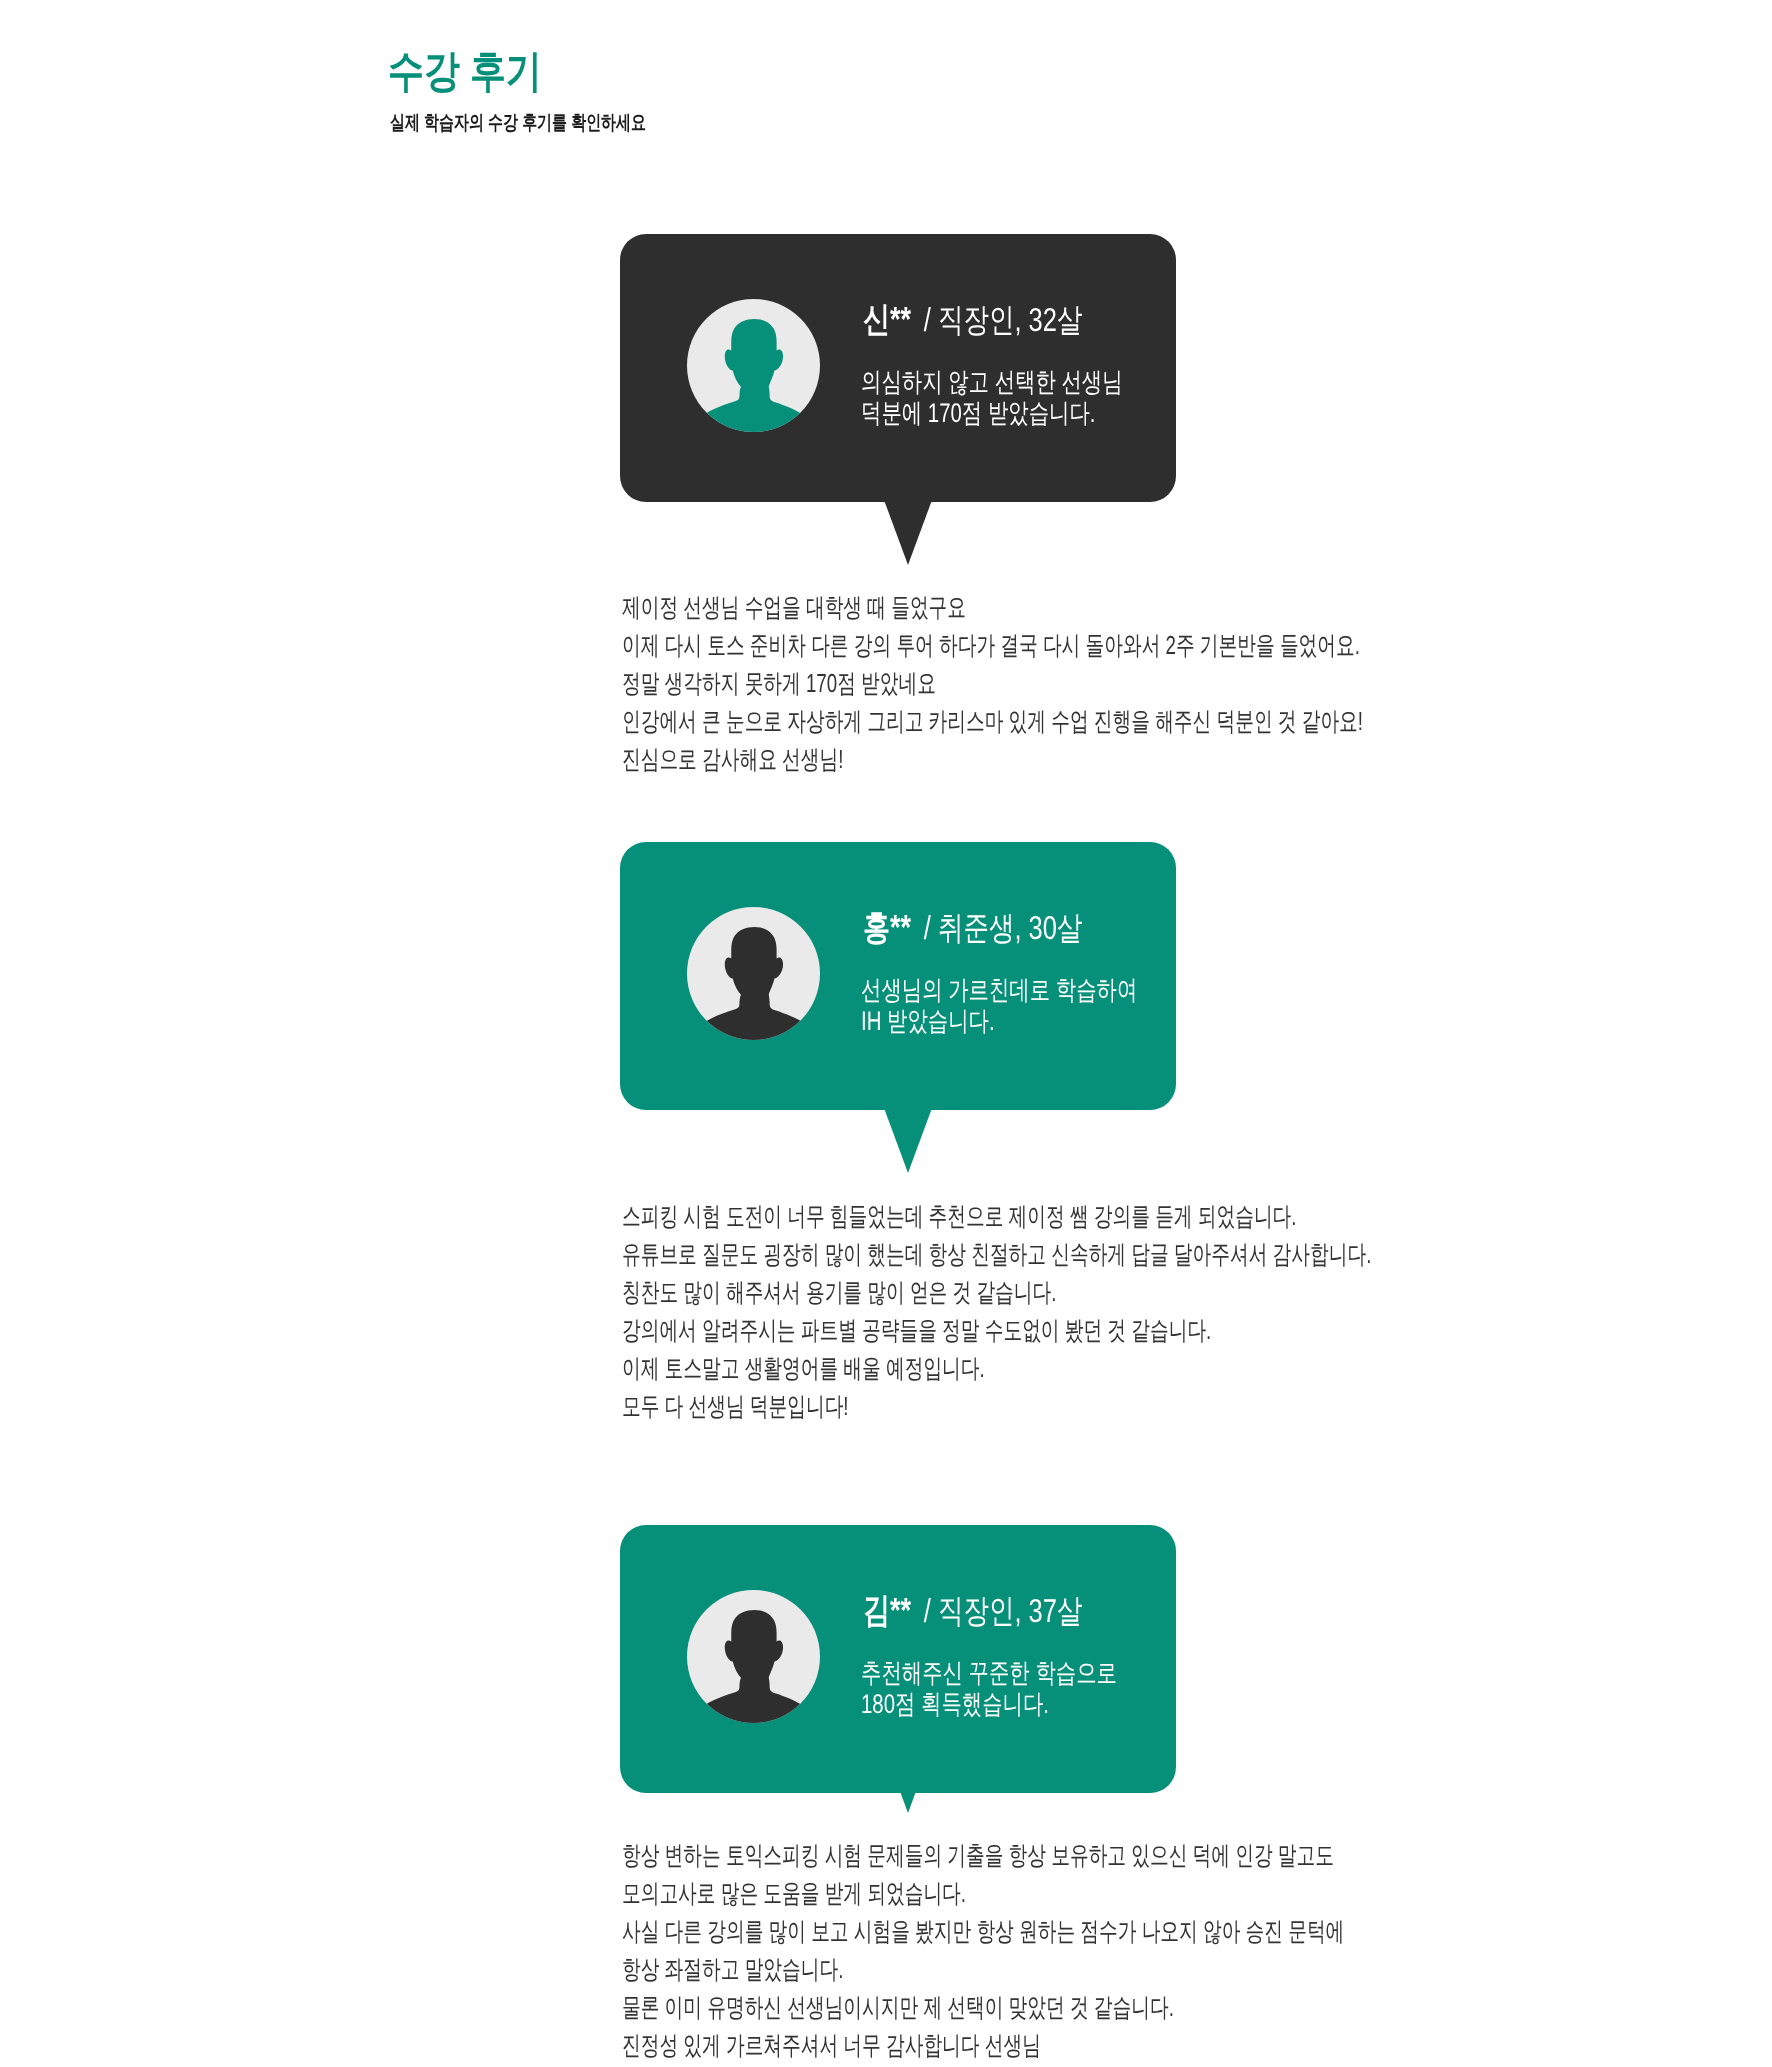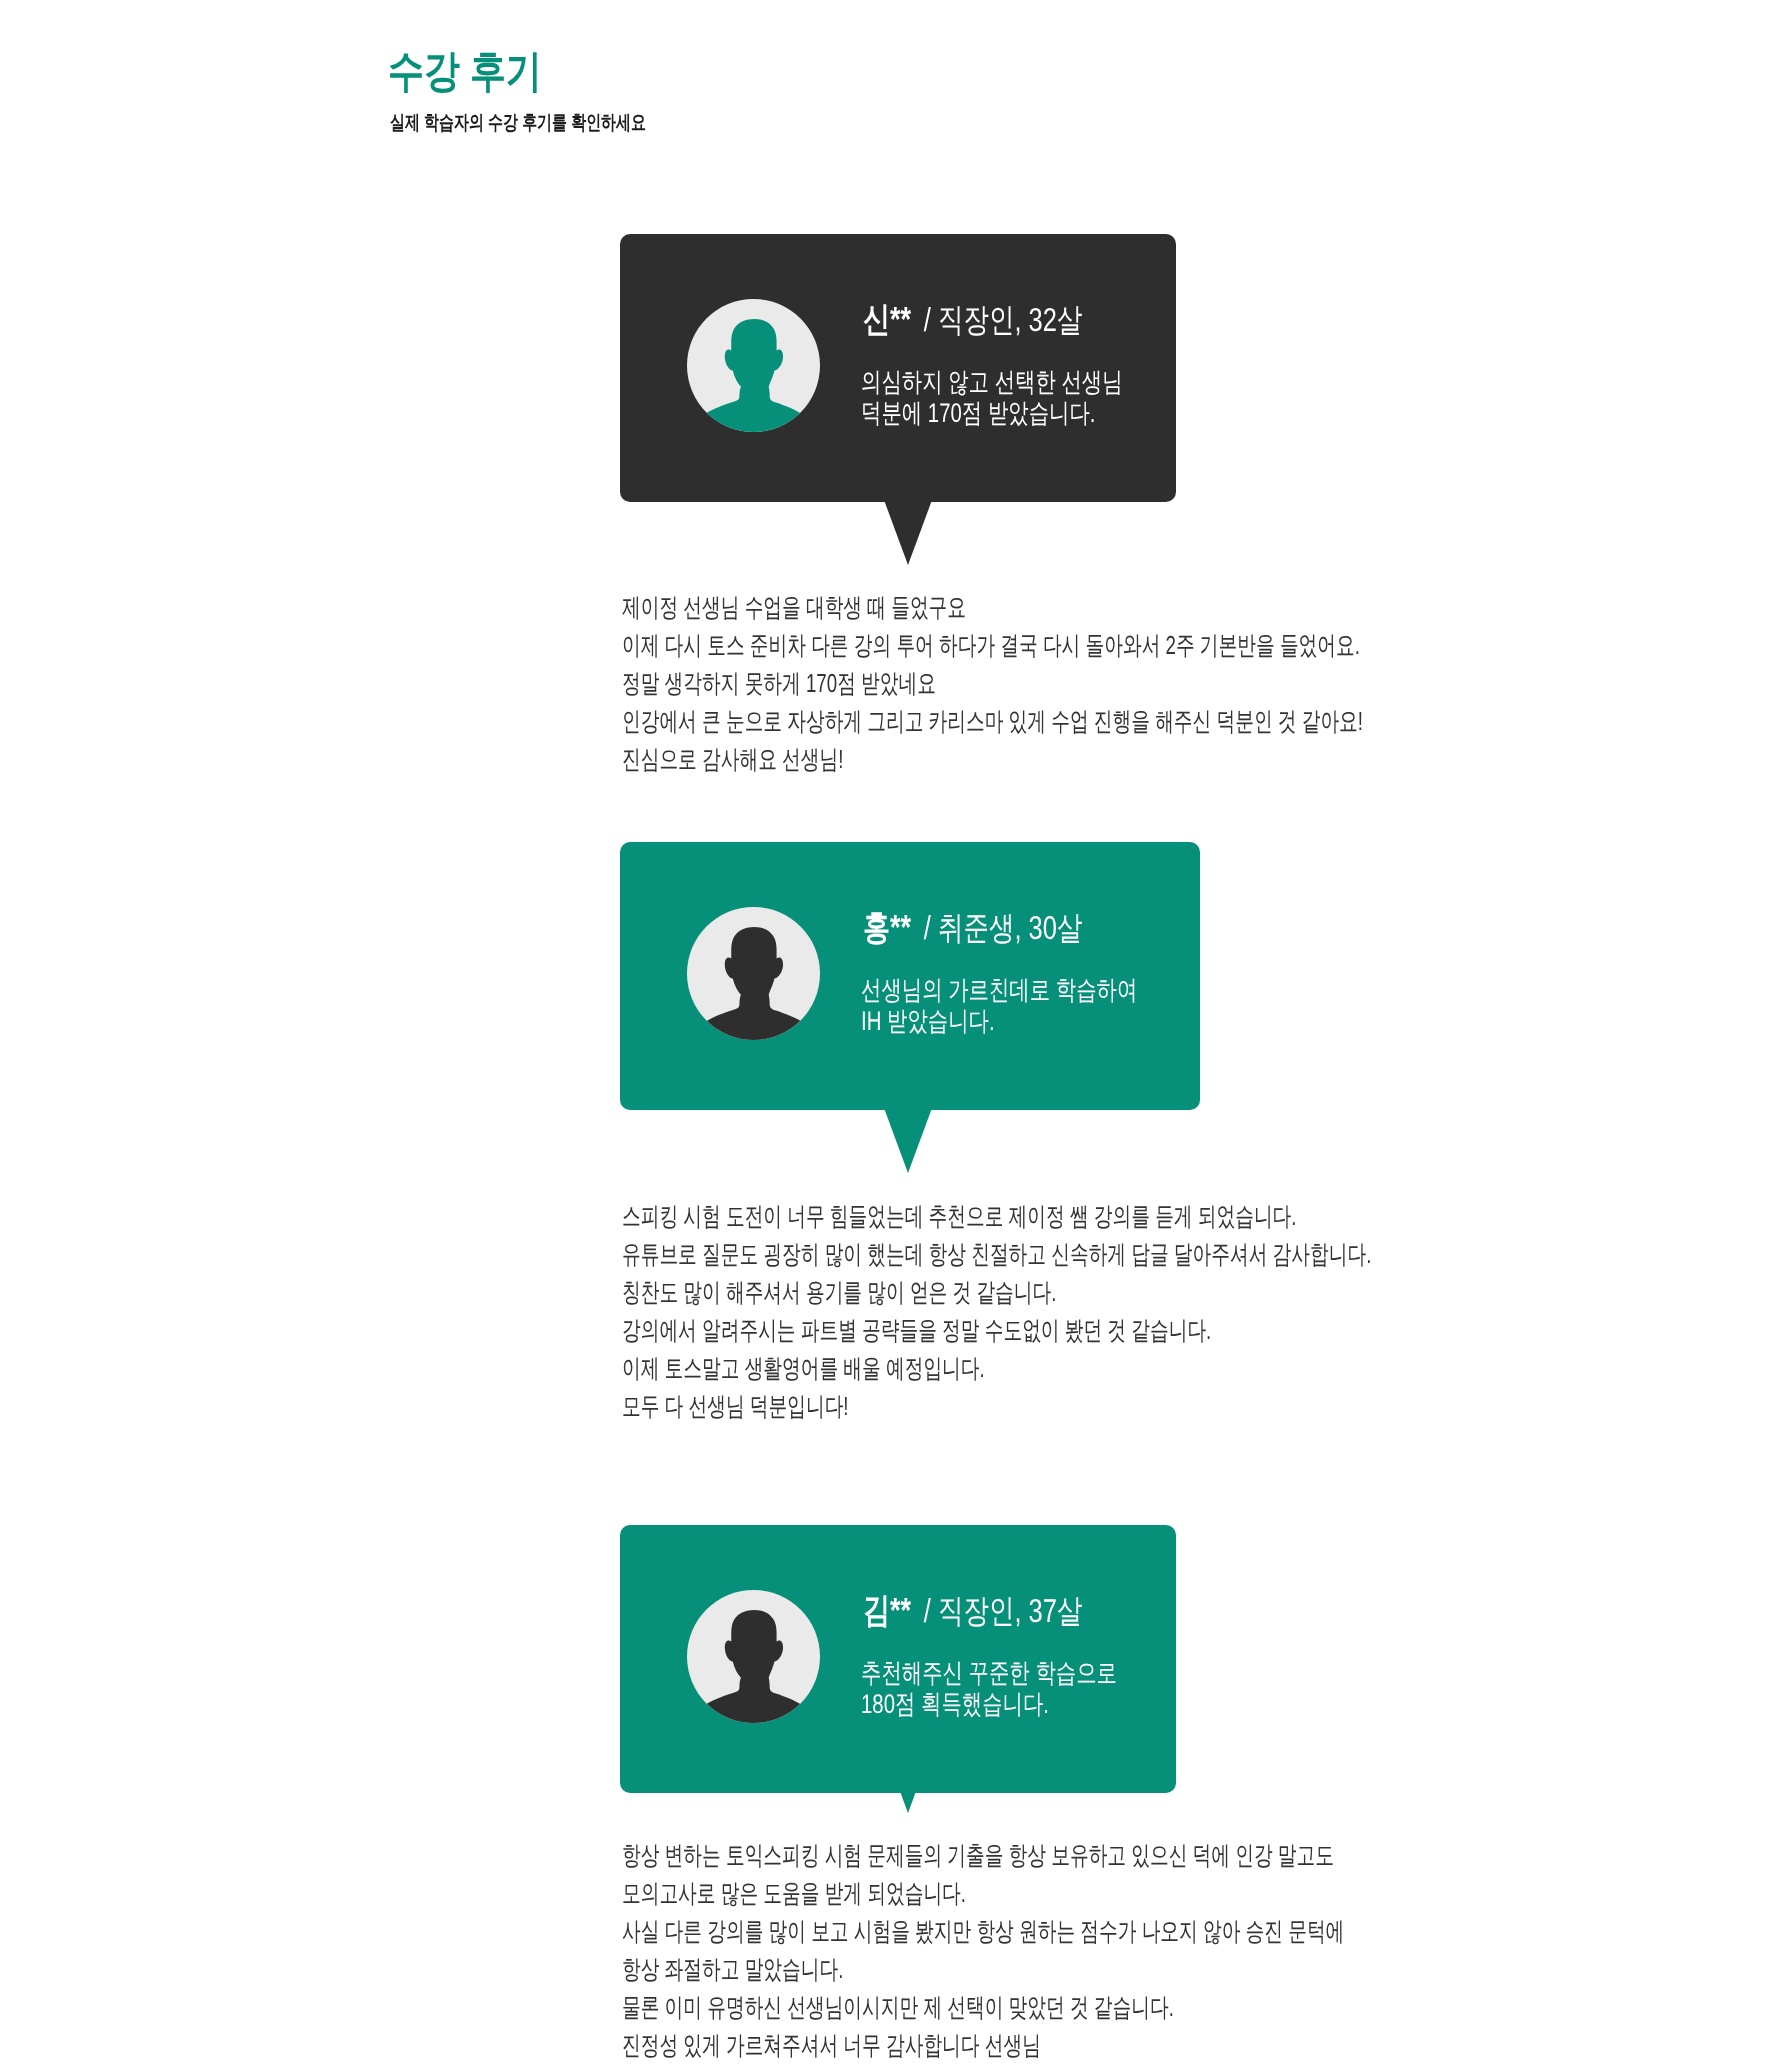--- a/index.html
+++ b/index.html
@@ -17,21 +17,21 @@
   
   .header{position:absolute;left:372px;top:0px;}
   .title{position:absolute;left:-1.8px;top:50px;font-size:44px;font-weight:700;
          color:#069079;line-height:1;white-space:nowrap;
          display:inline-block;transform-origin:0 0;transform:scaleX(0.817);}
   .subtitle{position:absolute;left:0;top:113px;font-size:20px;font-weight:700;color:#1c1c1c;
             line-height:1;white-space:nowrap;
             display:inline-block;transform-origin:0 0;transform:scaleX(0.748);}
 
   
-  .bubble{position:absolute;left:602px;width:556px;height:268px;border-radius:10px;}
+  .bubble{position:absolute;left:602px;width:556px;height:268px;border-radius:26px;}
   .bubble.dark{background:#2e2e2e;}
   .bubble.green{background:#069079;}
   .tail{position:absolute;width:0;height:0;
         border-left:24px solid transparent;border-right:24px solid transparent;}
   .tail.dark{border-top:65px solid #2e2e2e;}
   .tail.green{border-top:65px solid #069079;}
 
   .avatar{position:absolute;width:133px;height:133px;border-radius:50%;
           background:#eaeaea;overflow:hidden;}
   .avatar svg{display:block;width:133px;height:133px;}
@@ -75,21 +75,21 @@
   </div>
   <div class="tail dark" style="left:866px;top:500px;"></div>
   <div class="body" style="top:588px;">
     <div class="bline">제이정 선생님 수업을 대학생 때 들었구요</div>
     <div class="bline">이제 다시 토스 준비차 다른 강의 투어 하다가 결국 다시 돌아와서 2주 기본반을 들었어요.</div>
     <div class="bline">정말 생각하지 못하게 170점 받았네요</div>
     <div class="bline">인강에서 큰 눈으로 자상하게 그리고 카리스마 있게 수업 진행을 해주신 덕분인 것 같아요!</div>
     <div class="bline">진심으로 감사해요 선생님!</div>
   </div>
 
-  <div class="bubble green" style="top:842px;padding-left:24px;">
+  <div class="bubble green" style="top:842px;">
     <div class="avatar" style="left:67px;top:65px;">
       <svg viewBox="0 0 144 144">
         <path class="sil" d="M73 21.6 C64.1 21.6 55.7 24.6 51.5 31.5 C49.1 35.2 47.9 40.2 47.9 46.4 L47.9 55.8 C44.3 53.2 40.9 55.6 40.9 62.2 C40.9 69.8 45.3 77.0 49.5 77.5 C51.4 85.4 54.8 91.3 58.4 94.9 C57.2 98.0 56.8 100.6 56.8 104.8 C56.8 109.0 55.0 110.0 50.5 111.3 C36.3 115.5 21.3 121.8 11.4 130.2 A66.6 66.6 0 0 0 132.8 130.2 C122.9 121.8 107.9 115.5 93.4 111.3 C91.3 110.0 89.5 109.0 89.5 104.8 C89.5 100.6 89.1 98.0 88.5 94.9 C89.4 91.3 92.8 85.4 94.7 77.5 C98.9 77.0 104.0 69.8 104.0 62.2 C104.0 55.6 100.6 53.2 97.0 55.8 L97.0 46.4 C97.0 40.2 95.8 35.2 93.4 31.5 C89.2 24.6 81.9 21.6 73 21.6 Z" fill="#2e2e2e"></path>
       </svg>
     </div>
     <div class="bname" style="left:243px;top:68px;"><span class="nm">홍**</span><span class="rl">/ 취준생, 30살</span></div>
     <div class="bquote" style="left:241px;top:133px;">
       <div class="qline">선생님의 가르친데로 학습하여</div>
       <div class="qline">IH 받았습니다.</div>
     </div>

